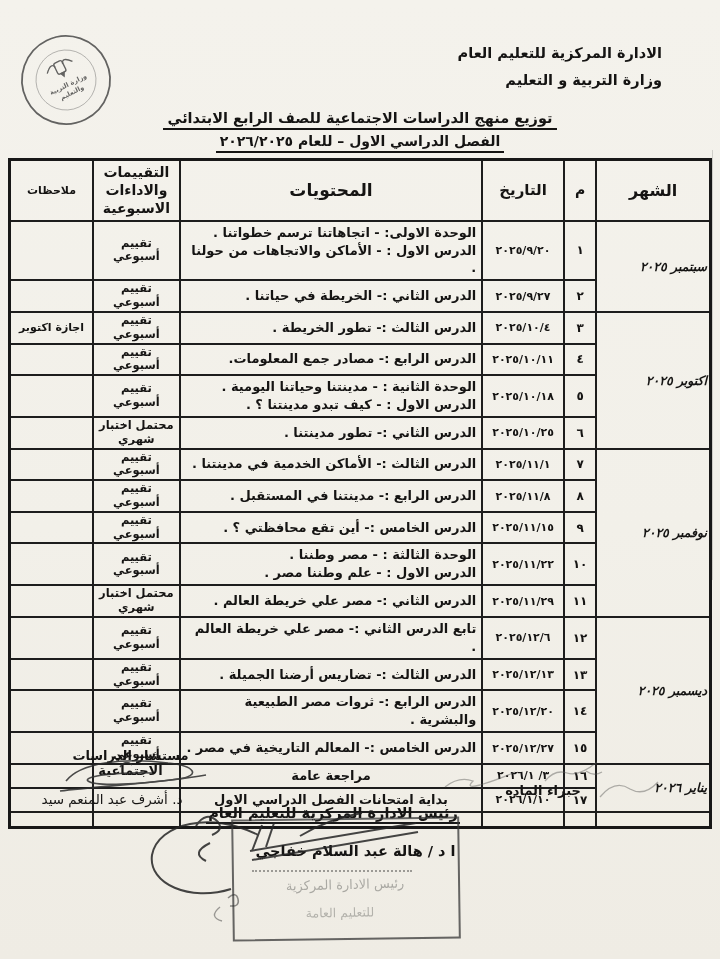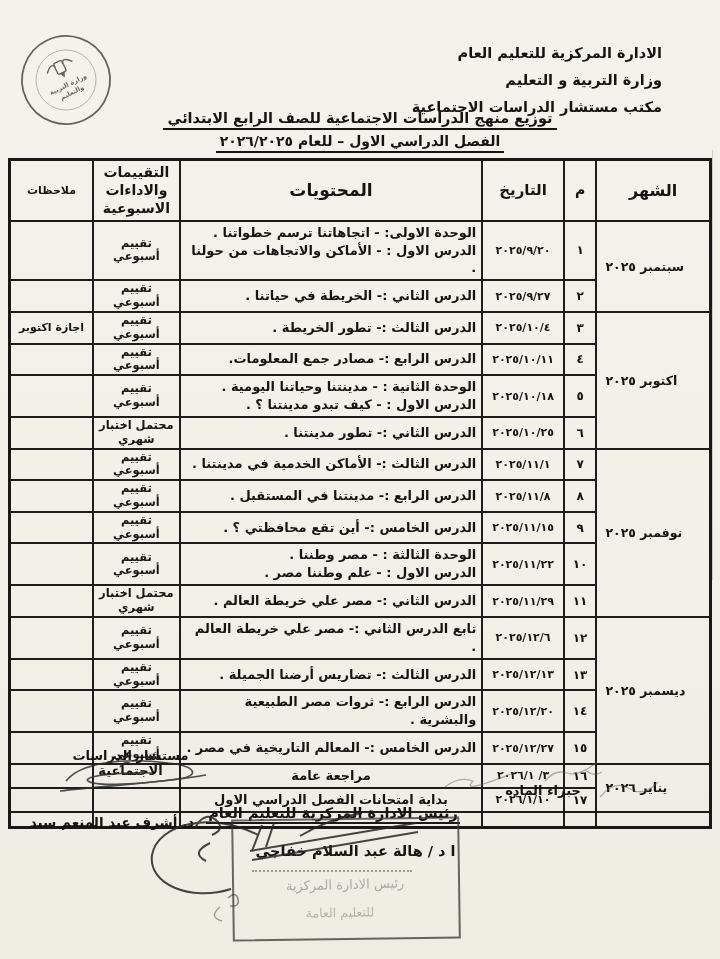--- a/index.html
+++ b/index.html
@@ -17,35 +17,35 @@
   
   .seal{position:absolute;top:24px;left:10px;opacity:.78;transform:rotate(-26deg);}
   
   table.sched{position:absolute;top:158px;right:8px;width:704px;border-collapse:collapse;
     table-layout:fixed;direction:rtl;border:3px solid #181818;}
   .sched th,.sched td{border:2px solid #1d1d1d;padding:2px 5px;font-weight:bold;vertical-align:middle;}
   .sched thead th{height:54px;text-align:center;}
   .h-month{font-size:16px}.h-no{font-size:14px}.h-date{font-size:15px}
   .h-content{font-size:17px}.h-eval{font-size:14px;line-height:1.3;padding:1px 2px}
   .h-note{font-size:11px}
-  td.month{text-align:left;font-size:12.5px;padding:1px 8px;}
+  td.month{text-align:right;font-size:12.5px;padding:1px 2px;font-style:italic;}
   td.no{text-align:center;font-size:12px;padding:1px 2px;}
   td.date{text-align:center;font-size:11px;white-space:nowrap;padding:1px 2px;}
   td.content{font-size:13px;text-align:right;line-height:1.38;}
   td.content.center{text-align:center;}
   td.eval{text-align:center;font-size:11.5px;line-height:1.2;padding:1px 3px;margin-top:14px;}
   td.note{text-align:center;font-size:11px;padding:1px 2px;}
   .empty-row td{height:13px;padding:0;}
   .edge-line{position:absolute;left:712px;top:150px;height:430px;border-left:1.5px solid rgba(0,0,0,.15);}
   
   .footer{position:absolute;top:739px;left:0;width:720px;height:220px;direction:rtl;}
   .experts-title{position:absolute;top:2px;left:488px;width:110px;text-align:center;font-weight:bold;font-size:13px;margin-top:42px;}
   .experts-names{position:absolute;top:21px;left:435px;width:235px;text-align:center;font-weight:bold;font-size:13px;word-spacing:6px;}
   .advisor-title{position:absolute;top:9px;left:38px;width:185px;text-align:center;font-weight:bold;font-size:13px;}
-  .advisor-name{position:absolute;top:52px;left:22px;width:180px;text-align:center;font-weight:bold;font-size:13.5px;margin-top:23px;}
+  .advisor-name{position:absolute;top:52px;left:22px;width:180px;text-align:center;font-weight:normal;font-size:13.5px;}
   .head-title{position:absolute;top:66px;left:198px;width:270px;text-align:center;font-weight:bold;font-size:14.5px;}
   .head-title span{border-bottom:2px solid #1a1a1a;padding:0 2px 1px;}
   .head-name{position:absolute;top:104px;left:220px;width:215px;text-align:center;font-weight:bold;font-size:14.5px;margin-left:28px;}
   .stamp-box{position:absolute;top:79px;left:232px;width:224px;height:118px;
     border:2px solid rgba(55,55,55,.75);transform:rotate(-.8deg);}
   .stamp-gibberish{position:absolute;top:131px;left:252px;width:160px;border-top:2px dotted rgba(0,0,0,.35);}
   .stamp-line1{position:absolute;top:138px;left:245px;width:200px;text-align:center;
     font-size:13px;color:#7c7c78;opacity:.6;transform:rotate(-1.5deg);letter-spacing:1px;}
   .stamp-line2{position:absolute;top:166px;left:250px;width:180px;text-align:center;
     font-size:12.5px;color:#83837e;opacity:.55;transform:rotate(-1deg);letter-spacing:1px;}
@@ -71,21 +71,20 @@
       <path d="M70,42 q-8,-9 -10,-2" fill="none" stroke-width="1.3"></path>
       <path d="M54,48 l2,4 l2,-4 z" stroke-width="1"></path>
     </g>
     <text x="56" y="63" text-anchor="middle" font-size="6.5" font-weight="bold" fill="#3b3b3b">وزارة التربية</text>
     <text x="56" y="72" text-anchor="middle" font-size="6.5" font-weight="bold" fill="#3b3b3b">والتعليم</text>
   </svg>
 
   <div class="org">
     <div>الادارة المركزية للتعليم العام</div>
     <div>وزارة التربية و التعليم</div>
-    <div>مكتب مستشار الدراسات الاجتماعية</div>
   </div>
 
   <div class="doc-title"><span>توزيع  منهج الدراسات الاجتماعية للصف الرابع الابتدائي</span></div>
   <div class="doc-subtitle"><span>الفصل الدراسي الاول – للعام ٢٠٢٦/٢٠٢٥</span></div>
 
   <table class="sched">
     <colgroup>
       <col style="width:112px">
         <col style="width:32px">
         <col style="width:80px">

